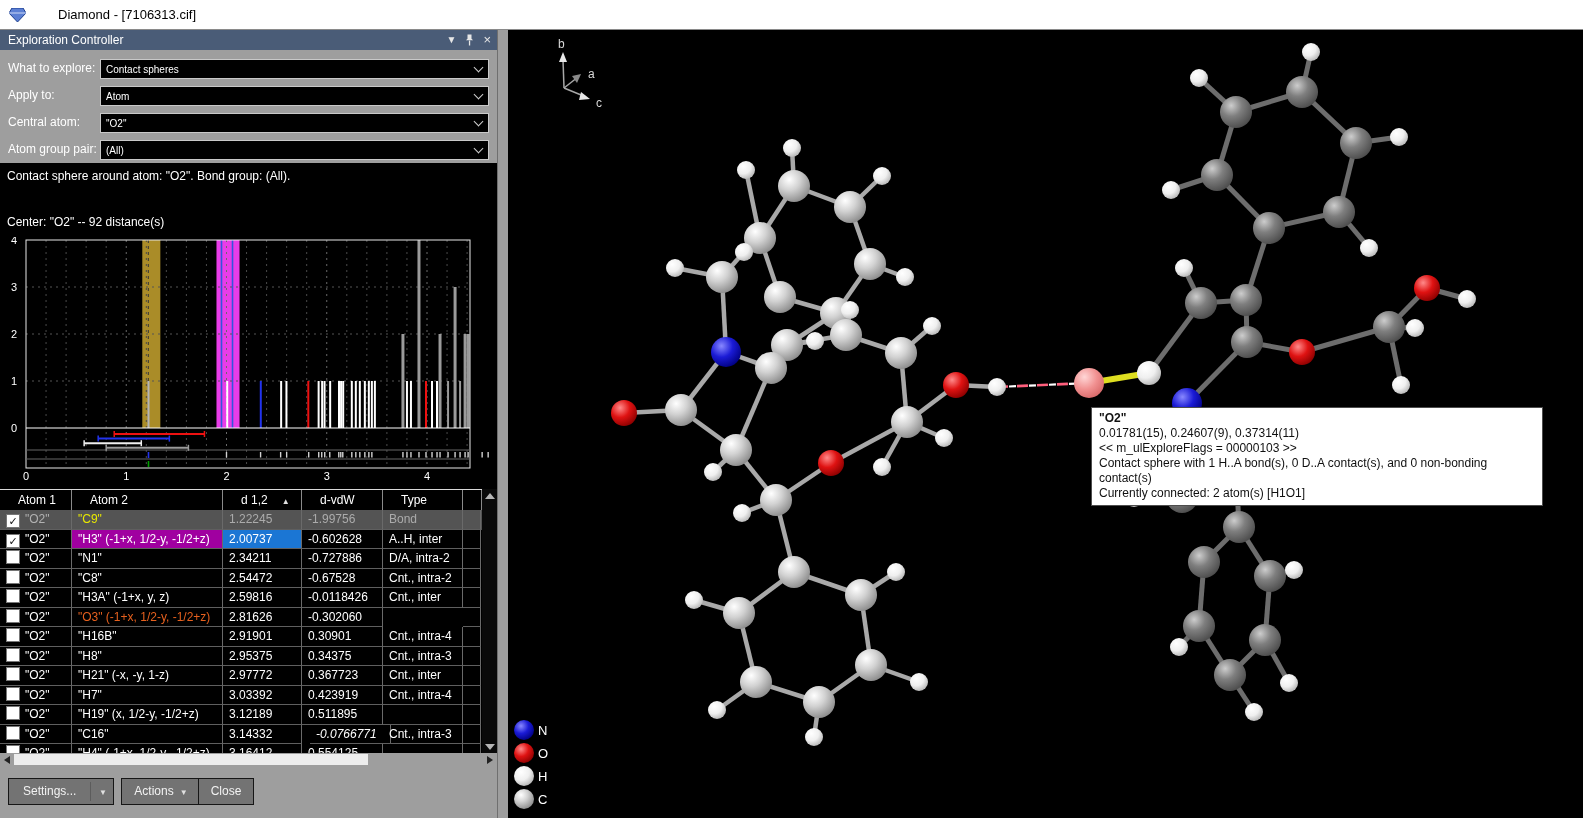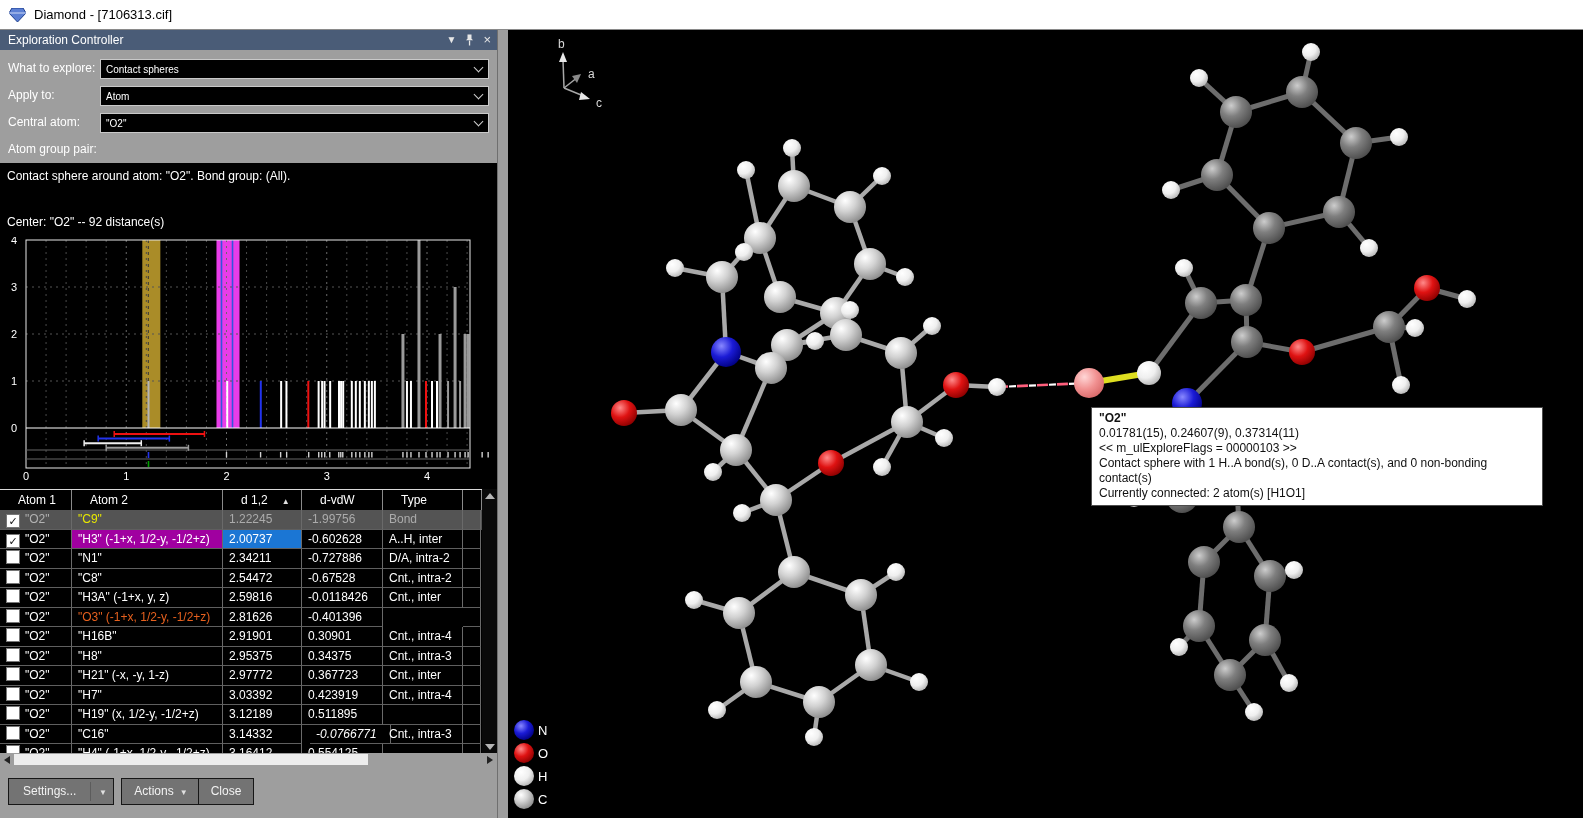--- a/index.html
+++ b/index.html
@@ -1,20 +1,20 @@
 <!DOCTYPE html>
 <html><head>
 <meta charset="utf-8">
 <style>
   html,body{margin:0;padding:0;}
   body{width:1583px;height:818px;position:relative;overflow:hidden;
        font-family:"Liberation Sans","DejaVu Sans",sans-serif;background:#000;}
   
   .titlebar{position:absolute;left:0;top:0;width:1583px;height:29px;background:#fff;
-            border-bottom:1px solid #8a8a8a;display:flex;align-items:center;}
+            border-bottom:1px solid #8a8a8a;display:flex;align-items:center;gap:24px;}
   .titlebar .ticon{margin-left:9px;margin-right:8px;display:flex;}
   .titlebar .ttext{font-size:13px;color:#000;}
   
   .leftpanel{position:absolute;left:0;top:30px;width:497px;height:788px;background:#9e9e9e;}
   .phead{position:absolute;left:0;top:0;width:497px;height:20px;background:#4a5c77;
          color:#fff;font-size:12px;line-height:20px;}
   .phead .ptitle{padding-left:8px;}
   .phead .picons{position:absolute;right:6px;top:0;height:20px;display:flex;align-items:center;gap:9px;}
   .picobtn{color:#e7e7e7;font-size:10px;cursor:default;display:flex;align-items:center;}
   
@@ -120,20 +120,26 @@
         <span class="flabel">Central atom:</span>
         <div class="combo">
           <span class="cval">"O2"</span>
           <div class="chevbox">
             <span class="chev"></span>
           </div>
         </div>
       </div>
       <div class="frow" style="top: 110px;">
         <span class="flabel">Atom group pair:</span>
+        <div class="combo">
+          <span class="cval">(All)</span>
+          <div class="chevbox">
+            <span class="chev"></span>
+          </div>
+        </div>
       </div>
     </div>
 
   <div class="infobox">
     <span class="il1">Contact sphere around atom: "O2". Bond group: (All).</span>
     <span class="il2">Center: "O2" -- 92 distance(s)</span>
   </div>
 
   <svg id="chart" width="497" height="245">
       <rect x="0" y="0" width="497" height="245" fill="#000"></rect>
@@ -310,21 +316,21 @@
           <div class="td" style="left: 72px; width: 151px;">"H3A" (-1+x, y, z)</div>
           <div class="td" style="left: 223px; width: 79px;">2.59816</div>
           <div class="td" style="left: 302px; width: 81px;">-0.0118426</div>
           <div class="td" style="left: 383px; width: 80px;">Cnt., inter</div>
           <div class="td" style="left: 463px; width: 18px;"></div>
         </div>
         <div class="tr">
           <div class="td" style="left: 0px; width: 72px;"><span class="cbx"></span>"O2"</div>
           <div class="td" style="left: 72px; width: 151px; color: rgb(229, 96, 30);">"O3" (-1+x, 1/2-y, -1/2+z)</div>
           <div class="td" style="left: 223px; width: 79px;">2.81626</div>
-          <div class="td" style="left: 302px; width: 81px;">-0.401396</div>
+          <div class="td" style="left: 302px; width: 81px;">-0.302060</div>
           <div class="td" style="left: 383px; width: 80px; margin-top: 24px;">A..D, inter</div>
           <div class="td" style="left: 463px; width: 18px;"></div>
         </div>
         <div class="tr">
           <div class="td" style="left: 0px; width: 72px;"><span class="cbx"></span>"O2"</div>
           <div class="td" style="left: 72px; width: 151px;">"H16B"</div>
           <div class="td" style="left: 223px; width: 79px;">2.91901</div>
           <div class="td" style="left: 302px; width: 81px;">0.30901</div>
           <div class="td" style="left: 383px; width: 80px;">Cnt., intra-4</div>
           <div class="td" style="left: 463px; width: 18px;"></div>

